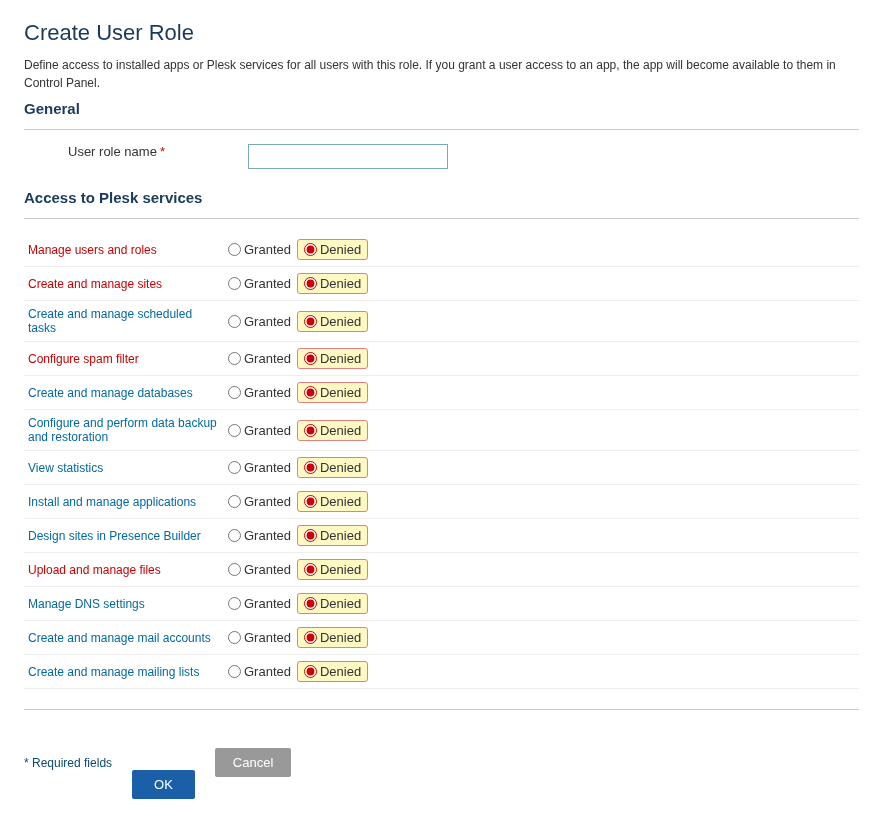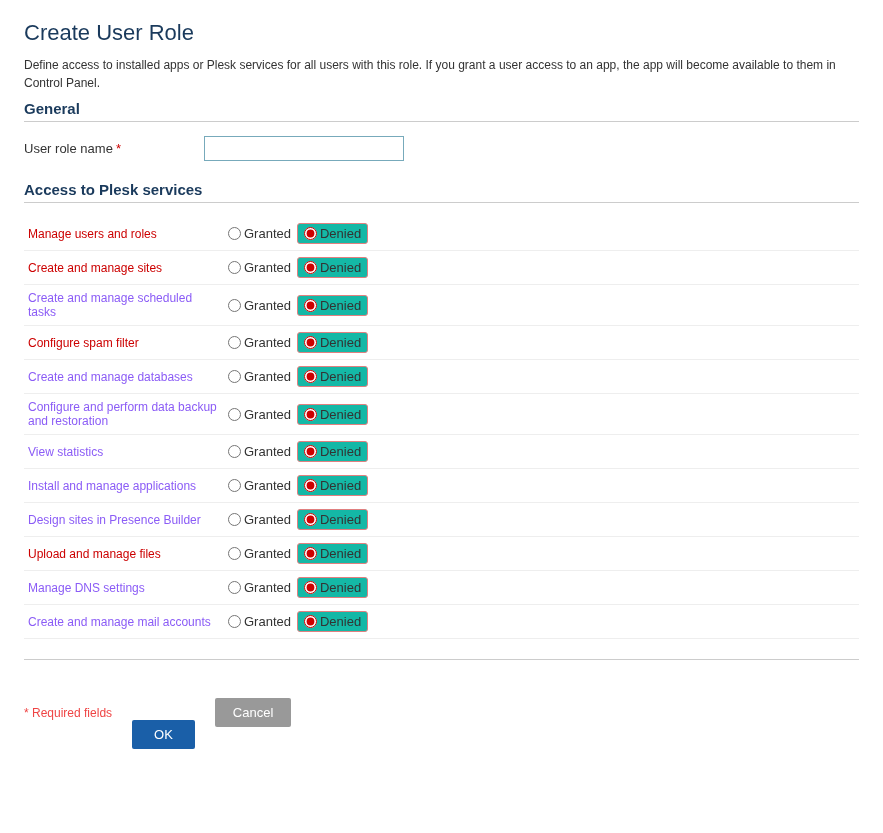--- a/index.html
+++ b/index.html
@@ -20,31 +20,32 @@
     .intro-text {
       font-size: 12px;
       color: #333;
       margin-bottom: 8px;
       line-height: 1.5;
     }
     .section-title {
       font-size: 15px;
       font-weight: bold;
       color: #1a3a5c;
-      padding-bottom: 4px;
+      padding-bottom: 12px;
       border-bottom: 1px solid #ccc;
       margin-bottom: 14px;
     }
     .general-section {
       margin-bottom: 20px;
     }
     .form-row {
       display: flex;
-      align-items: center;
+      align-items: flex-start;
       margin-bottom: 14px;
+      margin-left: 44px;
     }
     .form-label {
       width: 180px;
       font-size: 13px;
     }
     .required-star {
       color: #c00;
       margin-left: 3px;
     }
     .form-input {
@@ -68,58 +69,58 @@
       padding: 6px 4px;
       vertical-align: middle;
     }
     .service-name {
       width: 200px;
       color: #c00;
       font-size: 12px;
       padding-right: 10px;
     }
     .service-name.black {
-      color: #8b5cf6;
+      color: #0369a1;
     }
     .radio-group {
       display: flex;
       align-items: center;
       gap: 6px;
     }
     .radio-label {
       font-size: 13px;
       color: #333;
       display: flex;
       align-items: center;
       gap: 3px;
     }
     .denied-label {
       display: flex;
       align-items: center;
       gap: 3px;
-      background: #14b8a6;
+      background: #fef9c3;
       border: 1px solid #e08080;
       border-radius: 3px;
       padding: 2px 6px;
       font-size: 13px;
     }
     .denied-label input[type="radio"] {
       accent-color: #c00;
     }
     .footer-section {
       border-top: 1px solid #ccc;
       padding-top: 16px;
       margin-top: 10px;
       display: flex;
       align-items: center;
       gap: 20px;
     }
     .required-note {
       font-size: 12px;
-      color: #ef4444;
+      color: #0c4a6e;
     }
     .btn-ok {
       background: #1a5fa8;
       color: #fff;
       border: none;
       padding: 7px 22px;
       font-size: 13px;
       cursor: pointer;
       border-radius: 2px;
       margin-top: 44px;
@@ -327,20 +328,35 @@
                 <input type="radio" name="service_12" value="granted" style="">
                 <span>Granted</span>
               </label>
               <label class="denied-label">
                 <input type="radio" name="service_12" value="denied" checked="" style="">
                 <span>Denied</span>
               </label>
             </div>
           </td>
         </tr>
+        <tr>
+          <td class="service-name black">Create and manage mailing lists</td>
+          <td>
+            <div class="radio-group">
+              <label class="radio-label">
+                <input type="radio" name="service_13" value="granted" style="">
+                <span>Granted</span>
+              </label>
+              <label class="denied-label">
+                <input type="radio" name="service_13" value="denied" checked="" style="">
+                <span>Denied</span>
+              </label>
+            </div>
+          </td>
+        </tr>
       </tbody>
   </table>
 </div>
 
 <div class="footer-section">
   <span class="required-note">* Required fields</span>
   <button class="btn-ok">OK</button>
   <button class="btn-cancel">Cancel</button>
 </div>
 

